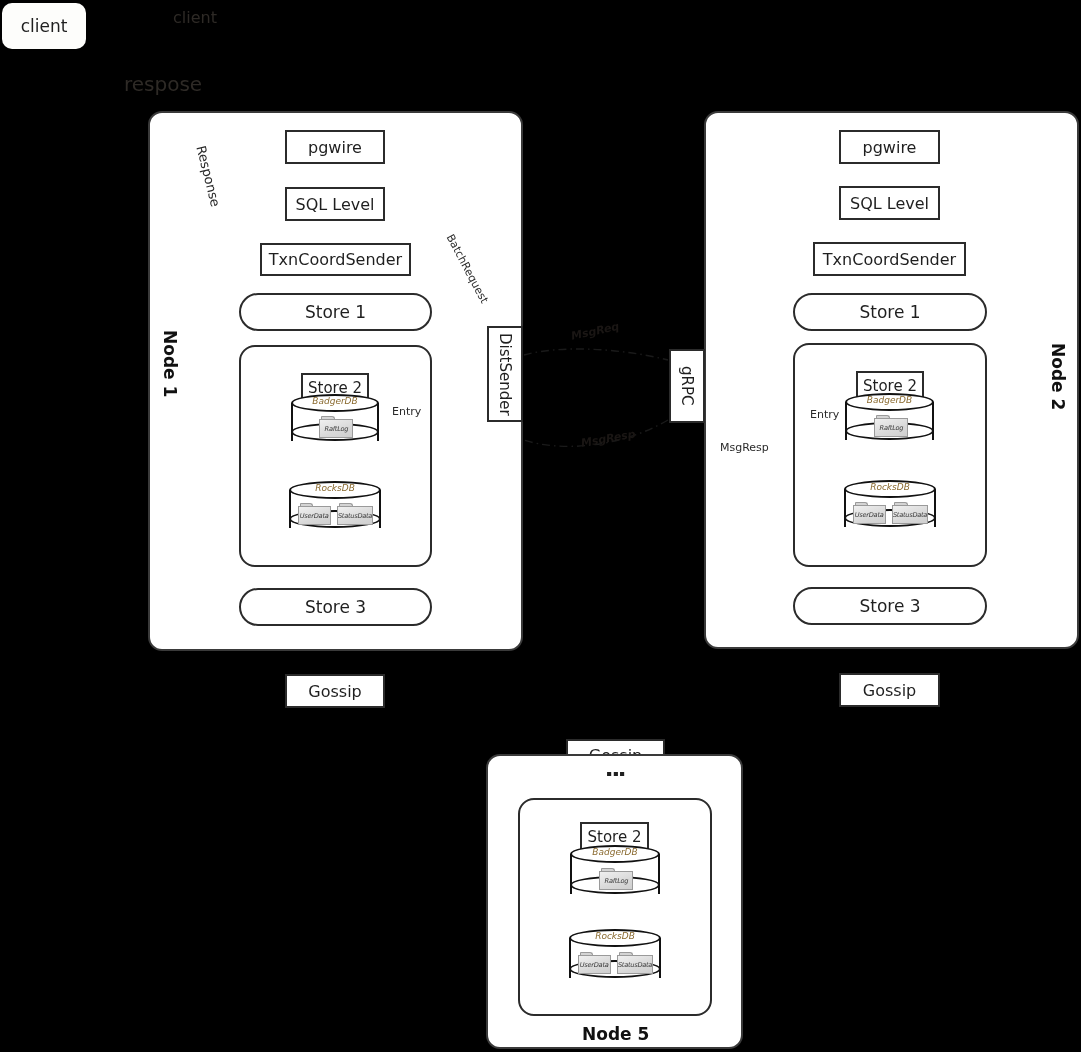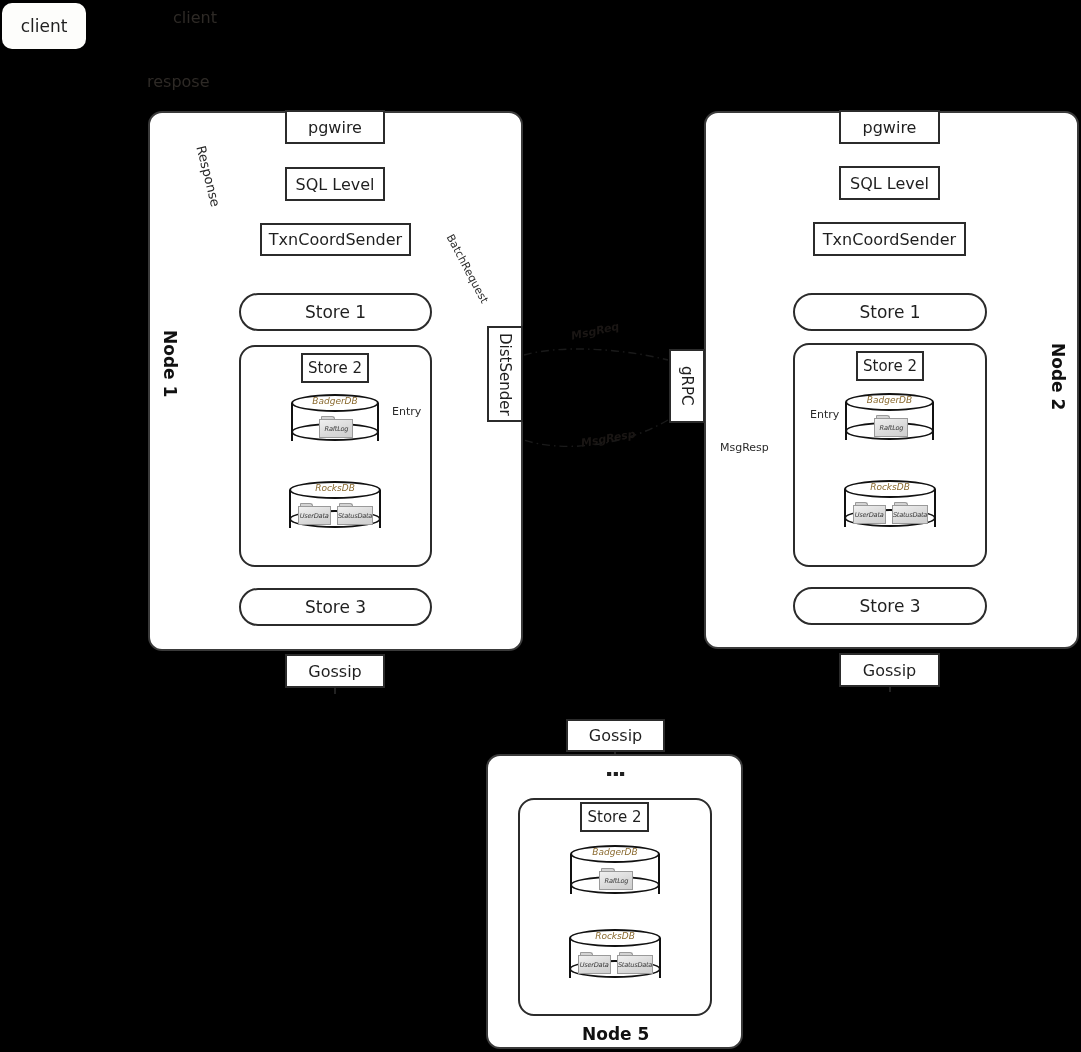--- a/index.html
+++ b/index.html
@@ -54,20 +54,21 @@
   }
   .rect-label {
     position: absolute;
     background: #ffffff;
     border: 2px solid #2b2b2b;
     box-sizing: border-box;
     display: flex;
     align-items: center;
     justify-content: center;
     color: #1f1f1f;
+    margin-top: 20px;
   }
   .vert-box {
     position: absolute;
     background: #ffffff;
     border: 2px solid #2b2b2b;
     box-sizing: border-box;
     display: flex;
     align-items: center;
     justify-content: center;
     color: #1f1f1f;
@@ -240,21 +241,21 @@
     <line x1="890" y1="684" x2="890" y2="692" stroke="#2b2b2b" stroke-width="1.6"></line>
     <line x1="615" y1="750" x2="615" y2="756" stroke="#2b2b2b" stroke-width="1.6"></line>
   </svg>
 
   <div class="client-box" style="left:2px; top:3px; width:84px; height:46px;">
     <span>client</span>
   </div>
 
   <div class="free-text dim-text" style="left:173px; top:8px; font-size:16px;">client</div>
 
-  <div class="free-text dim-text" style="left:147px; top:72px; font-size:16px;">respose</div>
+  <div class="free-text dim-text" style="left:124px; top:72px; font-size:20px;">respose</div>
 
   <div class="node-panel" style="left:148px; top:111px; width:375px; height:540px;"></div>
 
   <div class="node-side-label" style="left:160px; top:330px;">Node 1</div>
 
   <div class="rect-label" style="left:285px; top:110px; width:100px; height:34px; font-size:16px;">
     <span>pgwire</span>
   </div>
 
   <div class="rect-label" style="left:285px; top:167px; width:100px; height:34px; font-size:16px;">

